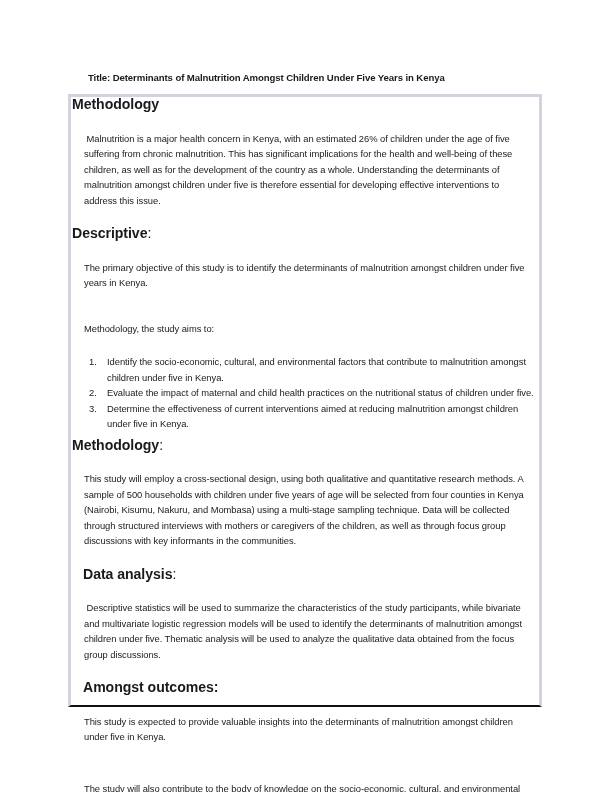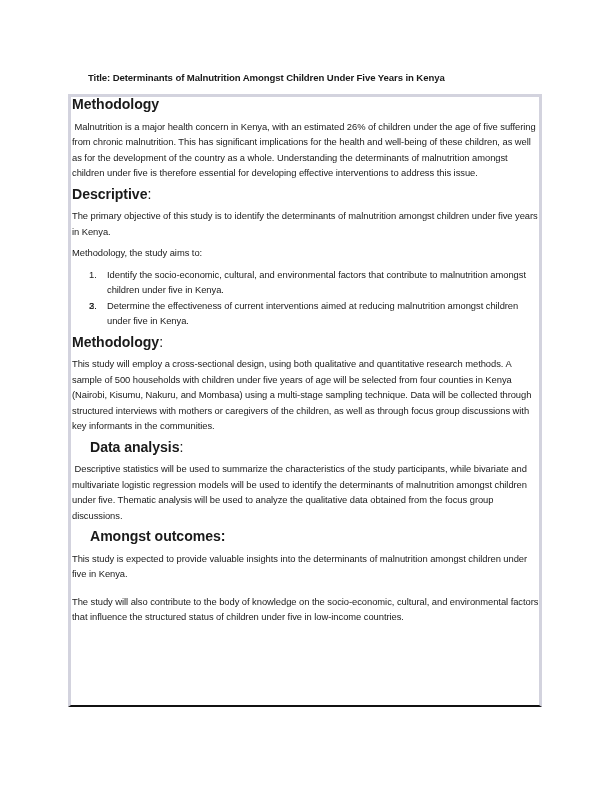--- a/index.html
+++ b/index.html
@@ -42,23 +42,23 @@
       font-size: 9.4px;
       line-height: 15.5px;
       letter-spacing: -0.05px;
     }
     .heading {
       font-weight: bold;
       margin: 0;
       height: 15.5px;
     }
     .heading .colon { font-weight: normal; }
-    .indent-heading { padding-left: 18px; }
+    .indent-heading { padding-left: 11px; }
     p {
-      margin: 0;
+      margin: 12px;
     }
     .gap { height: 6px; }
     ol {
       margin: 0;
       padding: 0;
       list-style: none;
     }
     ol li {
       position: relative;
       padding-left: 35px;
@@ -94,20 +94,21 @@
     <div class="gap"></div>
     <p>Methodology, the study aims to:</p>
     <div class="gap"></div>
     <ol>
       <li>
         <span class="num">1.</span>
         <span>Identify the socio-economic, cultural, and environmental factors that contribute to malnutrition amongst children under five in Kenya.</span>
       </li>
       <li>
         <span class="num">2.</span>
+        <span>Evaluate the impact of maternal and child health practices on the nutritional status of children under five.</span>
       </li>
       <li>
         <span class="num">3.</span>
         <span>Determine the effectiveness of current interventions aimed at reducing malnutrition amongst children under five in Kenya.</span>
       </li>
     </ol>
   </section>
 
   <div class="gap"></div>
 

